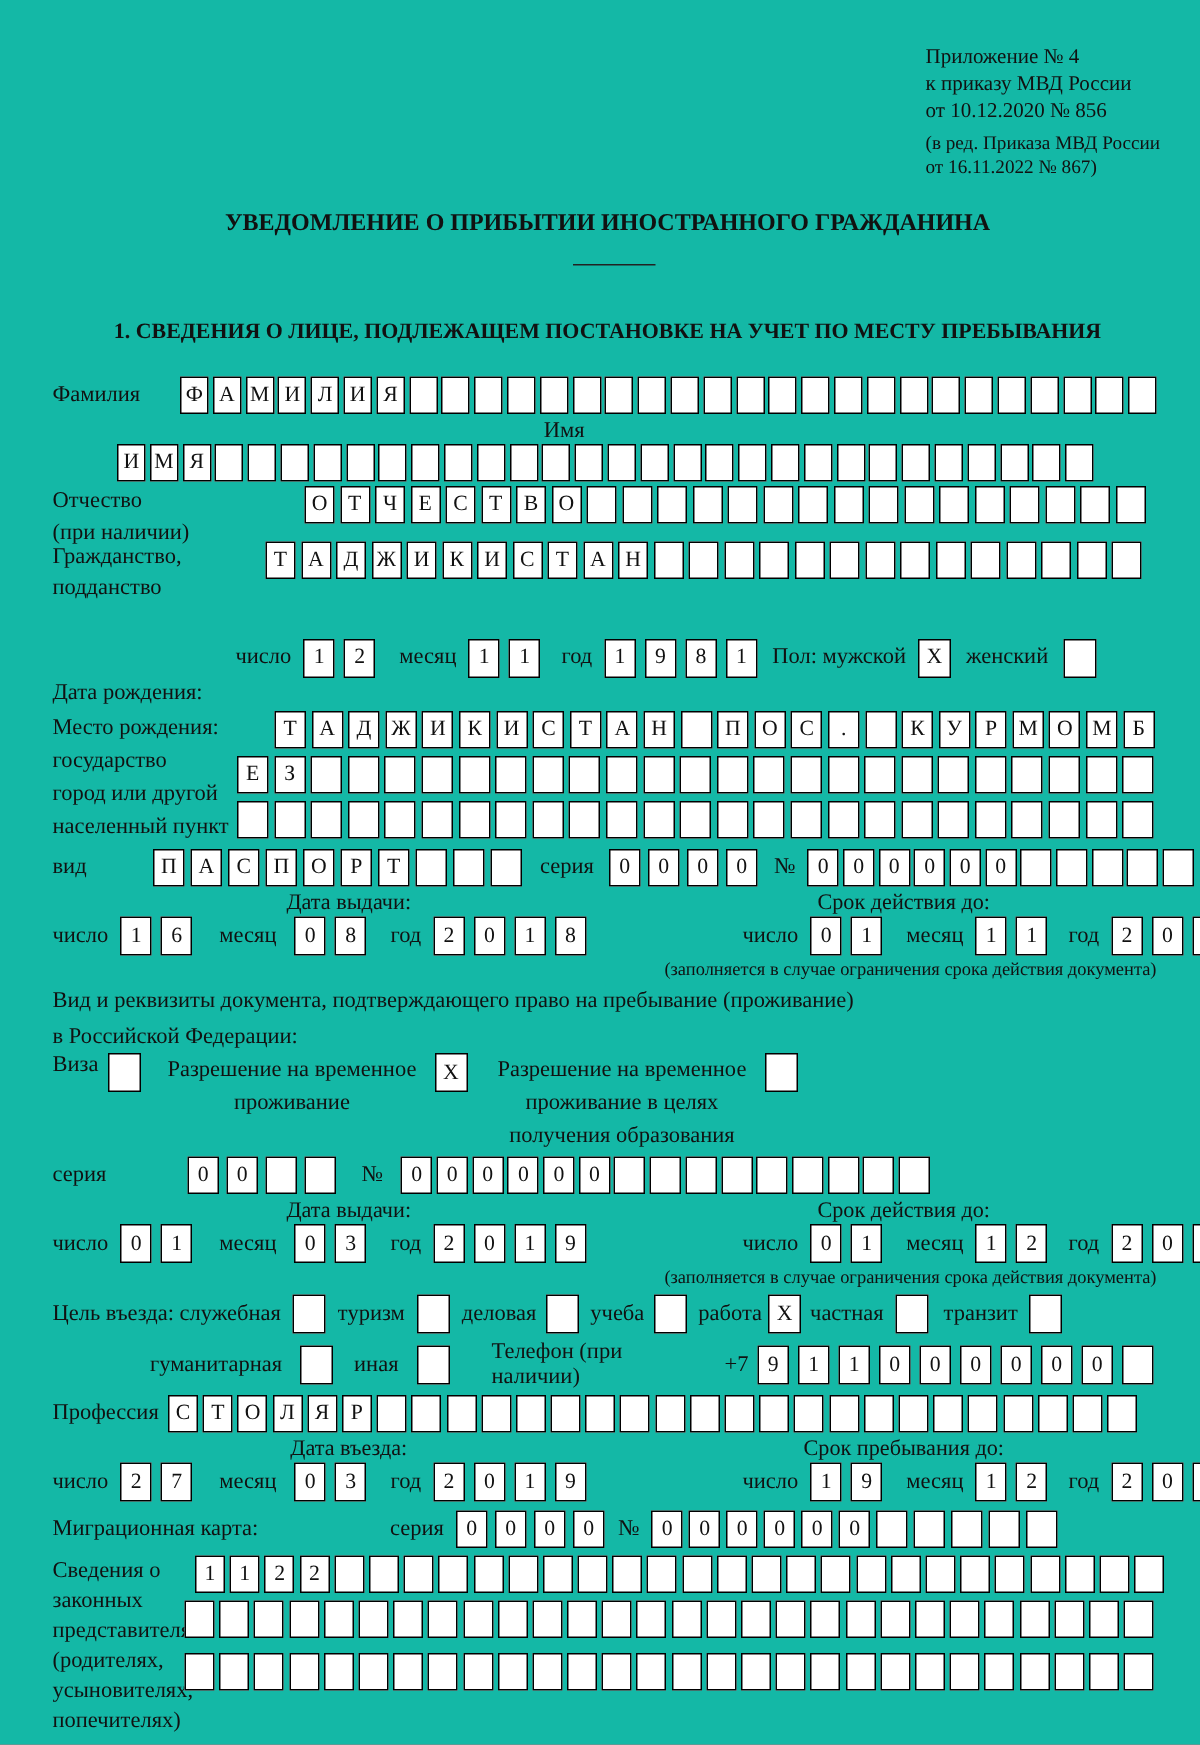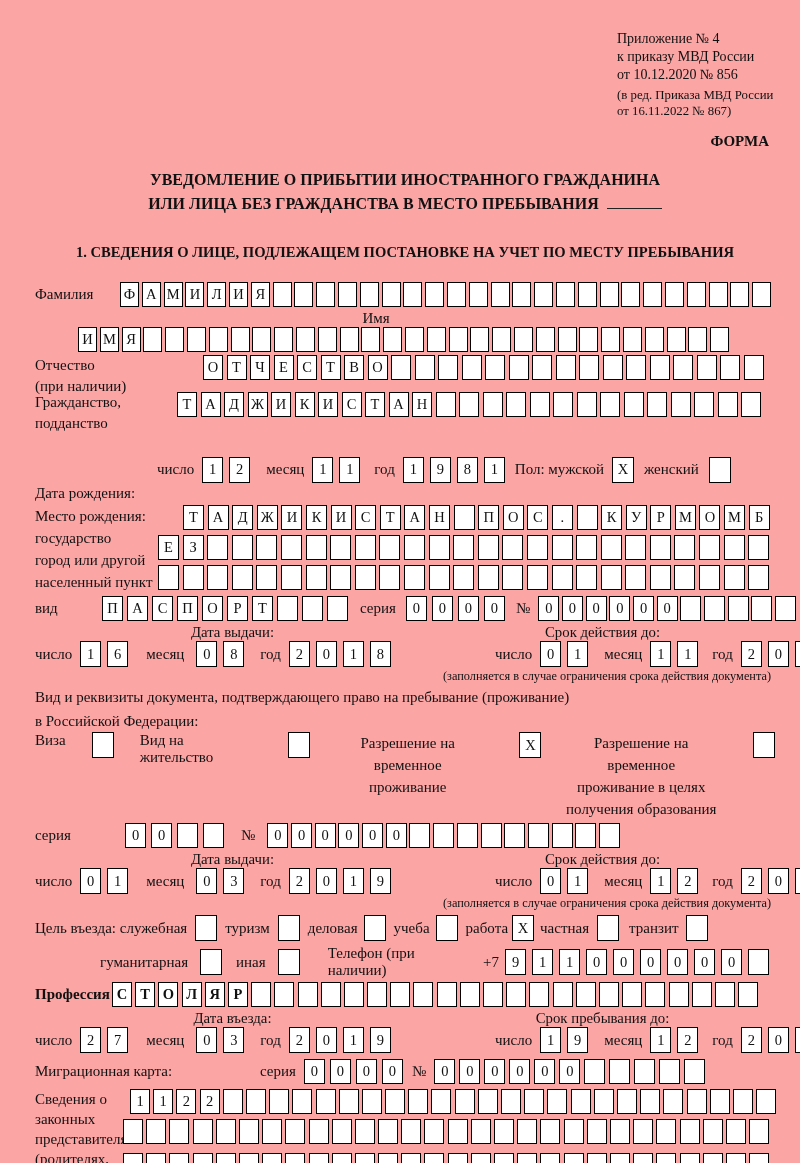--- a/index.html
+++ b/index.html
@@ -1,16 +1,16 @@
 <!DOCTYPE html>
 <html><head>
 <meta charset="utf-8">
 <style>
   html,body{margin:0;padding:0;background:#888;}
-  .page{position:relative;width:800px;height:1163px;background:#fca5a5;box-sizing:border-box;
+  .page{position:relative;width:800px;height:1163px;background:#14b8a6;box-sizing:border-box;
         padding:30px 25px 0 35px;font-family:"Liberation Serif","DejaVu Serif",serif;
         color:#111;font-size:15px;overflow:hidden;}
   .annex{margin-left:582px;font-size:14px;line-height:18px;}
   .annex .amend{font-size:12.8px;line-height:16px;margin-top:3px;}
   .forma{margin-top:14px;text-align:right;padding-right:6px;font-weight:bold;font-size:15px;}
   .title{margin-top:18px;text-align:center;font-weight:bold;font-size:16px;line-height:24px;}
   .blank-line{display:inline-block;width:55px;border-bottom:1.6px solid #222;margin-left:8px;vertical-align:baseline;}
   .section{margin-top:28px;text-align:center;font-weight:bold;font-size:14.6px;}
   .row{display:flex;align-items:center;}
   .rowtop{display:flex;align-items:flex-start;}
@@ -31,45 +31,44 @@
   .two{line-height:21px;}
   .doc-head{margin-top:0;text-align:center;font-weight:bold;font-size:14.5px;line-height:17px;}
   .dhead{display:flex;font-size:14.8px;line-height:16px;margin-top:3px;}
   .dhead .dl{width:395px;text-align:center;}
   .dhead .dr{flex:1;text-align:center;}
   .daterow{display:flex;align-items:center;margin-top:1px;}
   .dgl{display:flex;align-items:center;width:430px;flex:none;}
   .dgr{display:flex;align-items:center;}
   .smallnote{font-size:12.3px;line-height:14px;text-align:right;padding-right:4px;margin-top:2px;}
   .mr8{margin-right:8px;} .mr10{margin-right:10px;} .mr12{margin-right:12px;}
-  .opt{display:flex;align-items:flex-start;gap:20px;}
+  .opt{display:flex;align-items:flex-start;}
   .optlbl{text-align:center;line-height:22px;}
   .note-bottom{font-size:12.8px;margin-top:14px;margin-left:16px;}
 </style>
 </head>
 <body>
 
 <div class="page">
 
   <div class="annex">
     <div>Приложение № 4</div>
     <div>к приказу МВД России</div>
     <div>от 10.12.2020 № 856</div>
     <div class="amend">
       <div>(в ред. Приказа МВД России</div>
       <div>от 16.11.2022 № 867)</div>
     </div>
   </div>
 
-  <div class="forma">ФОРМА</div>
 
   <div class="title">
     <div>УВЕДОМЛЕНИЕ О ПРИБЫТИИ ИНОСТРАННОГО ГРАЖДАНИНА</div>
     <div>
-      <span>ИЛИ ЛИЦА БЕЗ ГРАЖДАНСТВА В МЕСТО ПРЕБЫВАНИЯ</span><span class="blank-line"></span>
+      <span class="blank-line"></span>
     </div>
   </div>
 
   <div class="section">1. СВЕДЕНИЯ О ЛИЦЕ, ПОДЛЕЖАЩЕМ ПОСТАНОВКЕ НА УЧЕТ ПО МЕСТУ ПРЕБЫВАНИЯ</div>
 
   <div class="row" style="margin-top:21px;">
     <span class="lbl" style="width:85px;">Фамилия</span>
     <span class="bx p218">
         <span class="cell">Ф</span>
         <span class="cell">А</span>
@@ -415,26 +414,20 @@
   <div style="margin-top:5px;line-height:18px;">Вид и реквизиты документа, подтверждающего право на пребывание (проживание)</div>
   <div style="margin-top:6px;line-height:18px;">в Российской Федерации:</div>
 
   <div class="rowtop" style="margin-top:2px;">
     <span class="opt">
       <span>Виза</span>
       <span class="bx chk" style="margin-left:6px;">
           <span class="cell"></span>
         </span>
     </span>
-    <span class="opt" style="margin-left:26px;">
-      <span>Вид на жительство</span>
-      <span class="bx chk" style="margin-left:12px;">
-          <span class="cell"></span>
-        </span>
-    </span>
     <span class="opt" style="margin-left:18px;">
       <span class="optlbl">
         <span>Разрешение на временное</span><br>
         <span>проживание</span>
       </span>
       <span class="bx chk" style="margin-left:12px;">
           <span class="cell">X</span>
         </span>
     </span>
     <span class="opt" style="margin-left:20px;">
@@ -573,21 +566,21 @@
         <span class="cell">0</span>
         <span class="cell">0</span>
         <span class="cell">0</span>
         <span class="cell">0</span>
         <span class="cell">0</span>
         <span class="cell">0</span>
         <span class="cell"></span>
       </span>
   </div>
 
-  <div class="row" style="margin-top:3px;font-weight:bold;">
+  <div class="row" style="margin-top:3px;">
     <span class="lbl" style="width:77px;">Профессия</span>
     <span class="bx p232">
         <span class="cell">С</span>
         <span class="cell">Т</span>
         <span class="cell">О</span>
         <span class="cell">Л</span>
         <span class="cell">Я</span>
         <span class="cell">Р</span>
         <span class="cell"></span>
         <span class="cell"></span>

